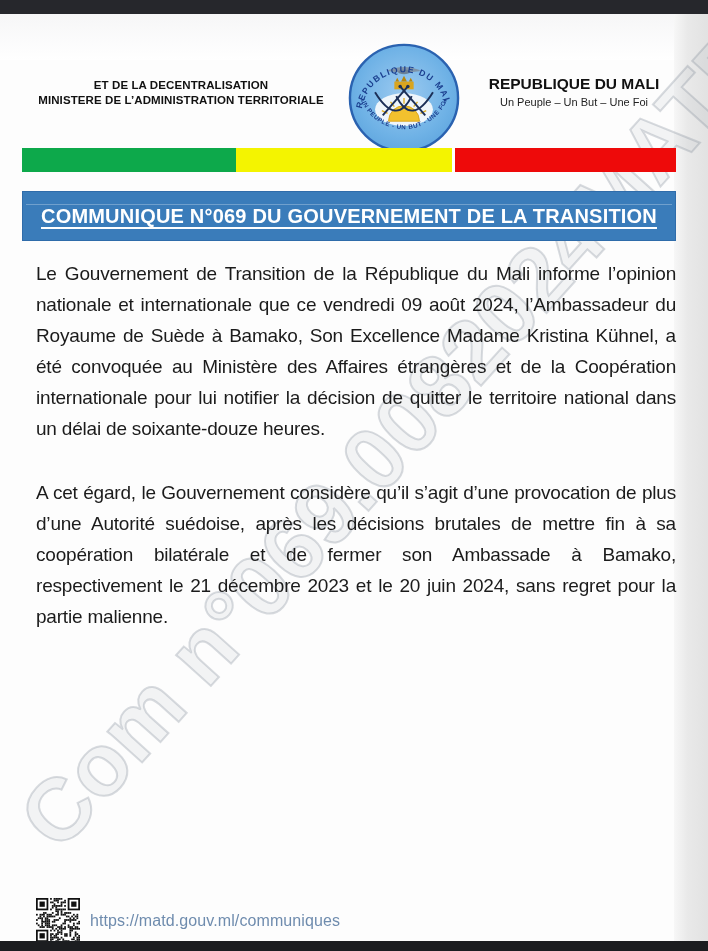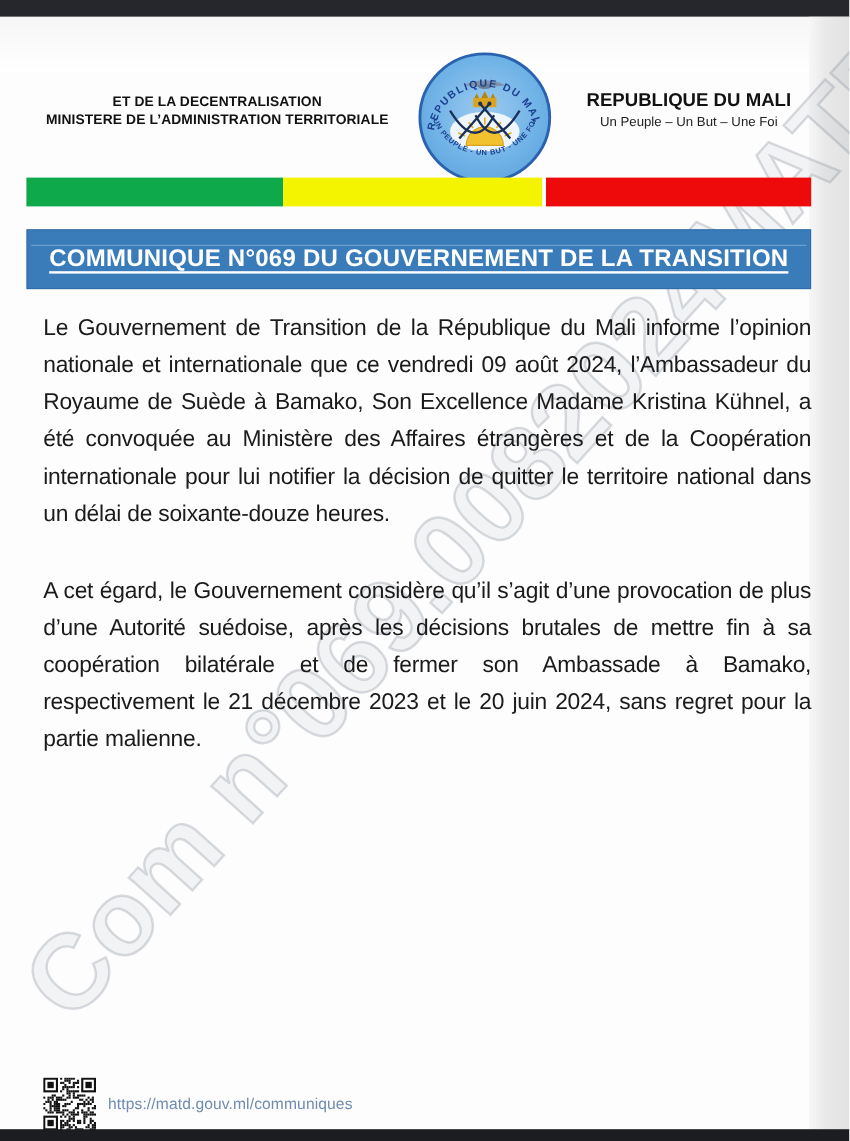--- a/index.html
+++ b/index.html
@@ -63,21 +63,21 @@
     position:absolute;top:430px;left:-120px;width:950px;text-align:center;
     transform:rotate(-48deg);transform-origin:center;
     font-size:88px;font-weight:bold;white-space:nowrap;
     color:rgba(150,158,168,.10);
     -webkit-text-stroke:2px rgba(128,138,152,.30);
     pointer-events:none;
   }
   
   #qr{position:absolute;top:898px;left:36px;width:44px;height:44px;background:#fff;}
   #footer-url{
-    position:absolute;top:912px;left:90px;font-size:13px;letter-spacing:.1px;
+    position:absolute;top:912px;left:90px;font-size:16px;letter-spacing:.1px;
     text-decoration:none;
   }
 </style>
 </head>
 <body>
 
 <div id="stage">
 
   <div id="top-bar" class="chrome-bar"></div>
   <div id="top-fade"></div>

